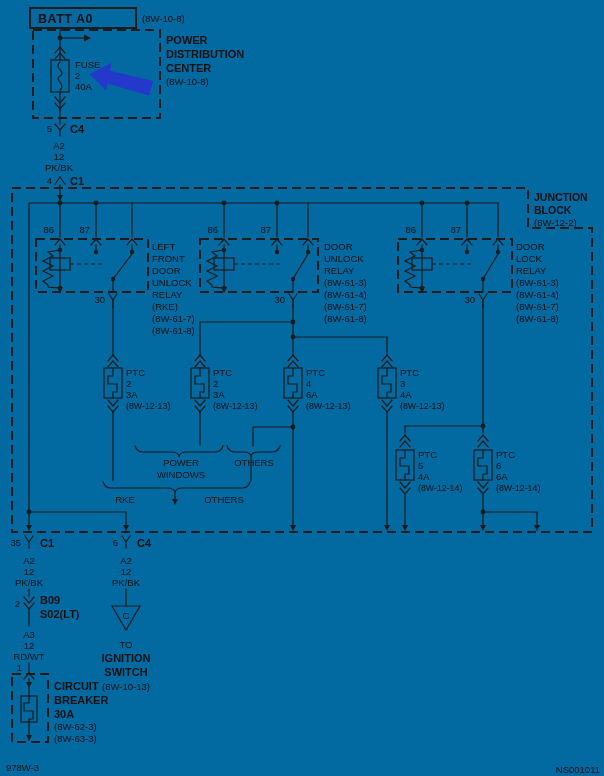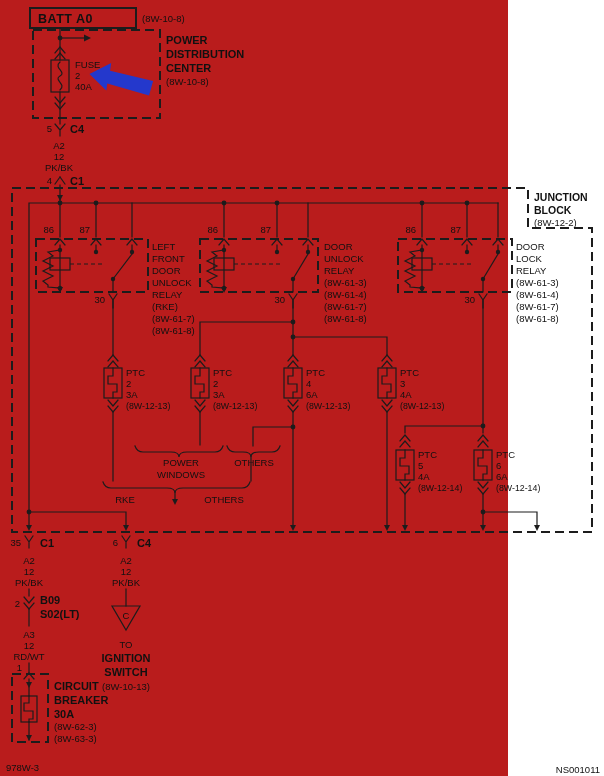--- a/index.html
+++ b/index.html
@@ -1,16 +1,16 @@
 <!DOCTYPE html>
 <html><head>
 <meta charset="utf-8">
 <style>
   html,body{margin:0;padding:0;background:#fff;}
-  #stage{width:508px;height:776px;background:#b91c1c;position:relative;}
+  #stage{width:604px;height:776px;background:#0369a1;position:relative;}
   svg{display:block;}
   .w{stroke:#1c1c1c;stroke-width:1.2;fill:none;stroke-linecap:square;}
   .wd{stroke:#1c1c1c;stroke-width:1;fill:none;stroke-dasharray:4 3;}
   .box{stroke:#1c1c1c;stroke-width:2;fill:none;}
   .dashbox{stroke:#1c1c1c;stroke-width:2;fill:none;stroke-dasharray:9 5;}
   .dot{fill:#1c1c1c;stroke:none;}
   .ah{fill:#1c1c1c;stroke:none;}
   .bluearrow{fill:#2438cc;stroke:none;}
   text{font-family:"Liberation Sans",sans-serif;fill:#111;}
   .t9{font-size:9.5px;}

